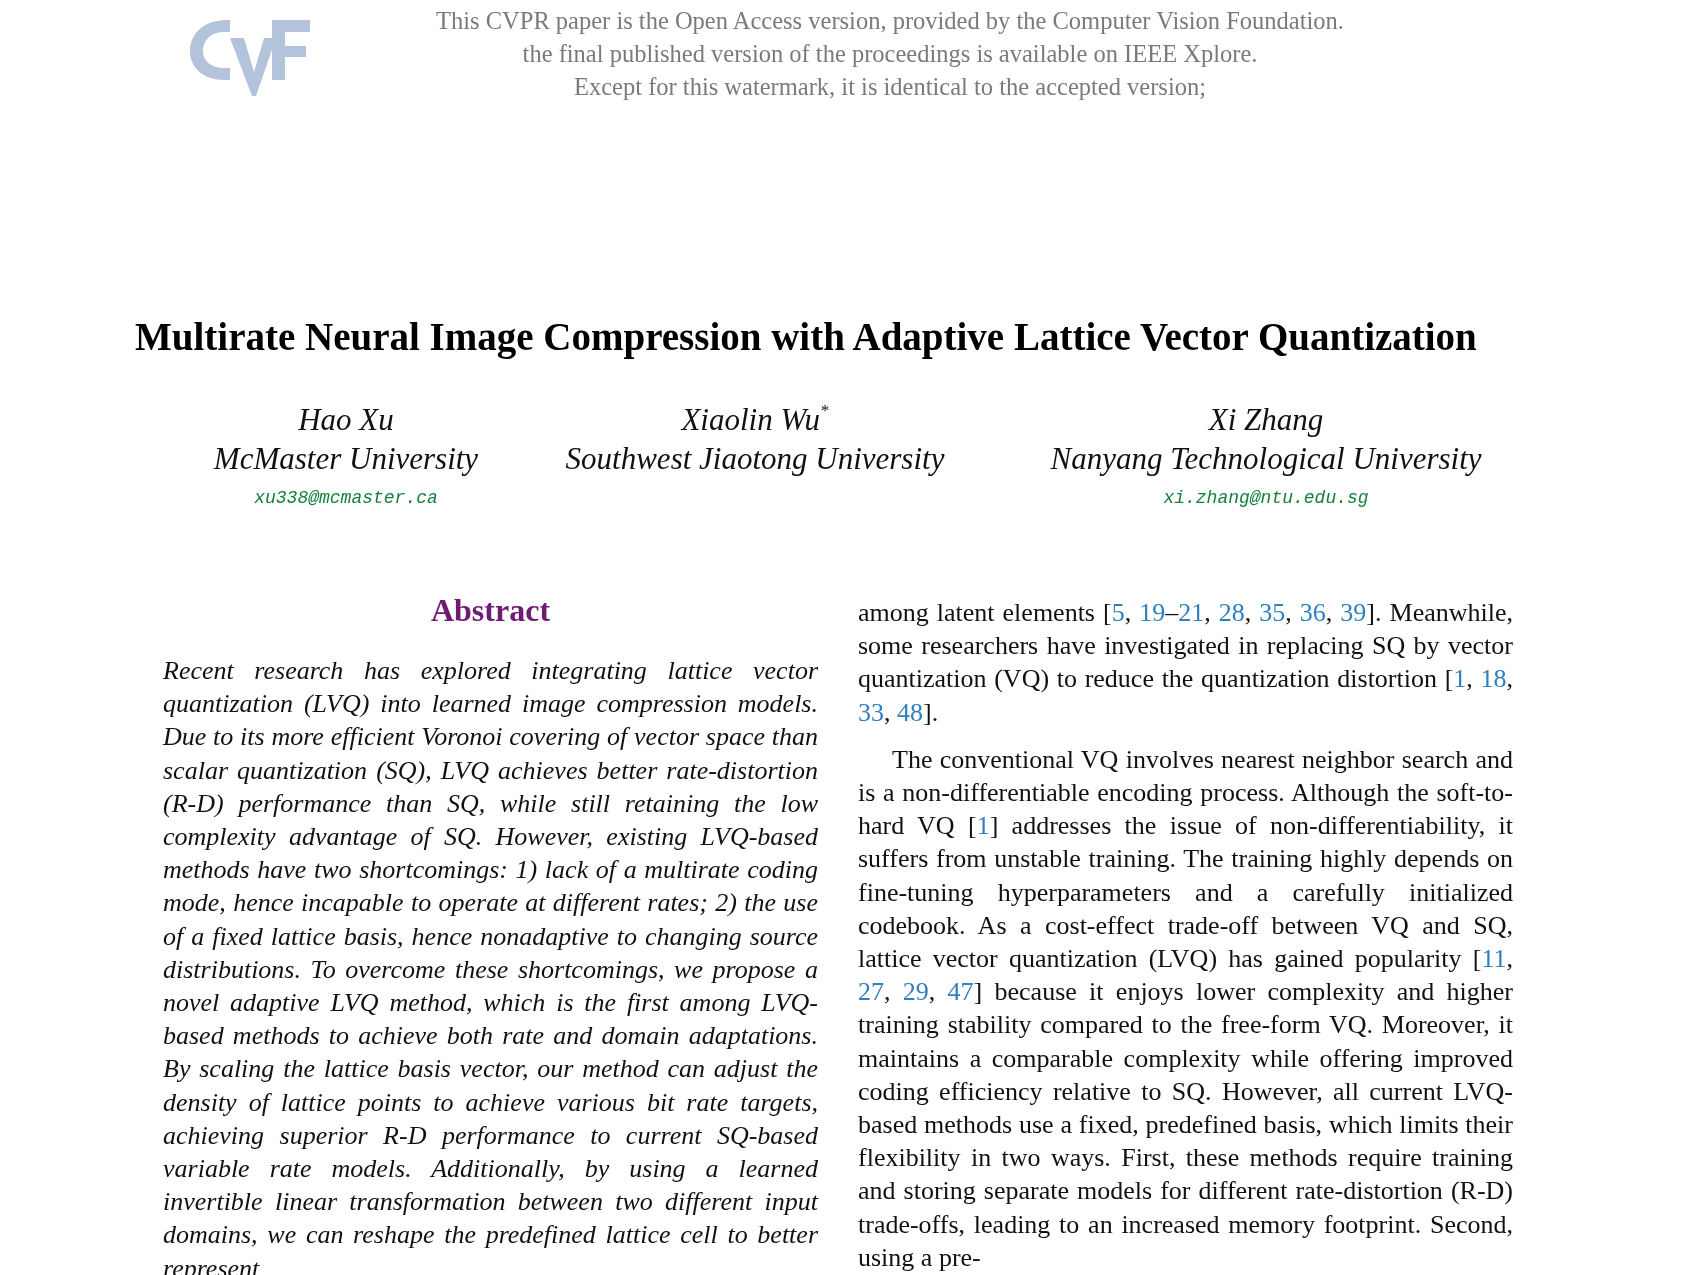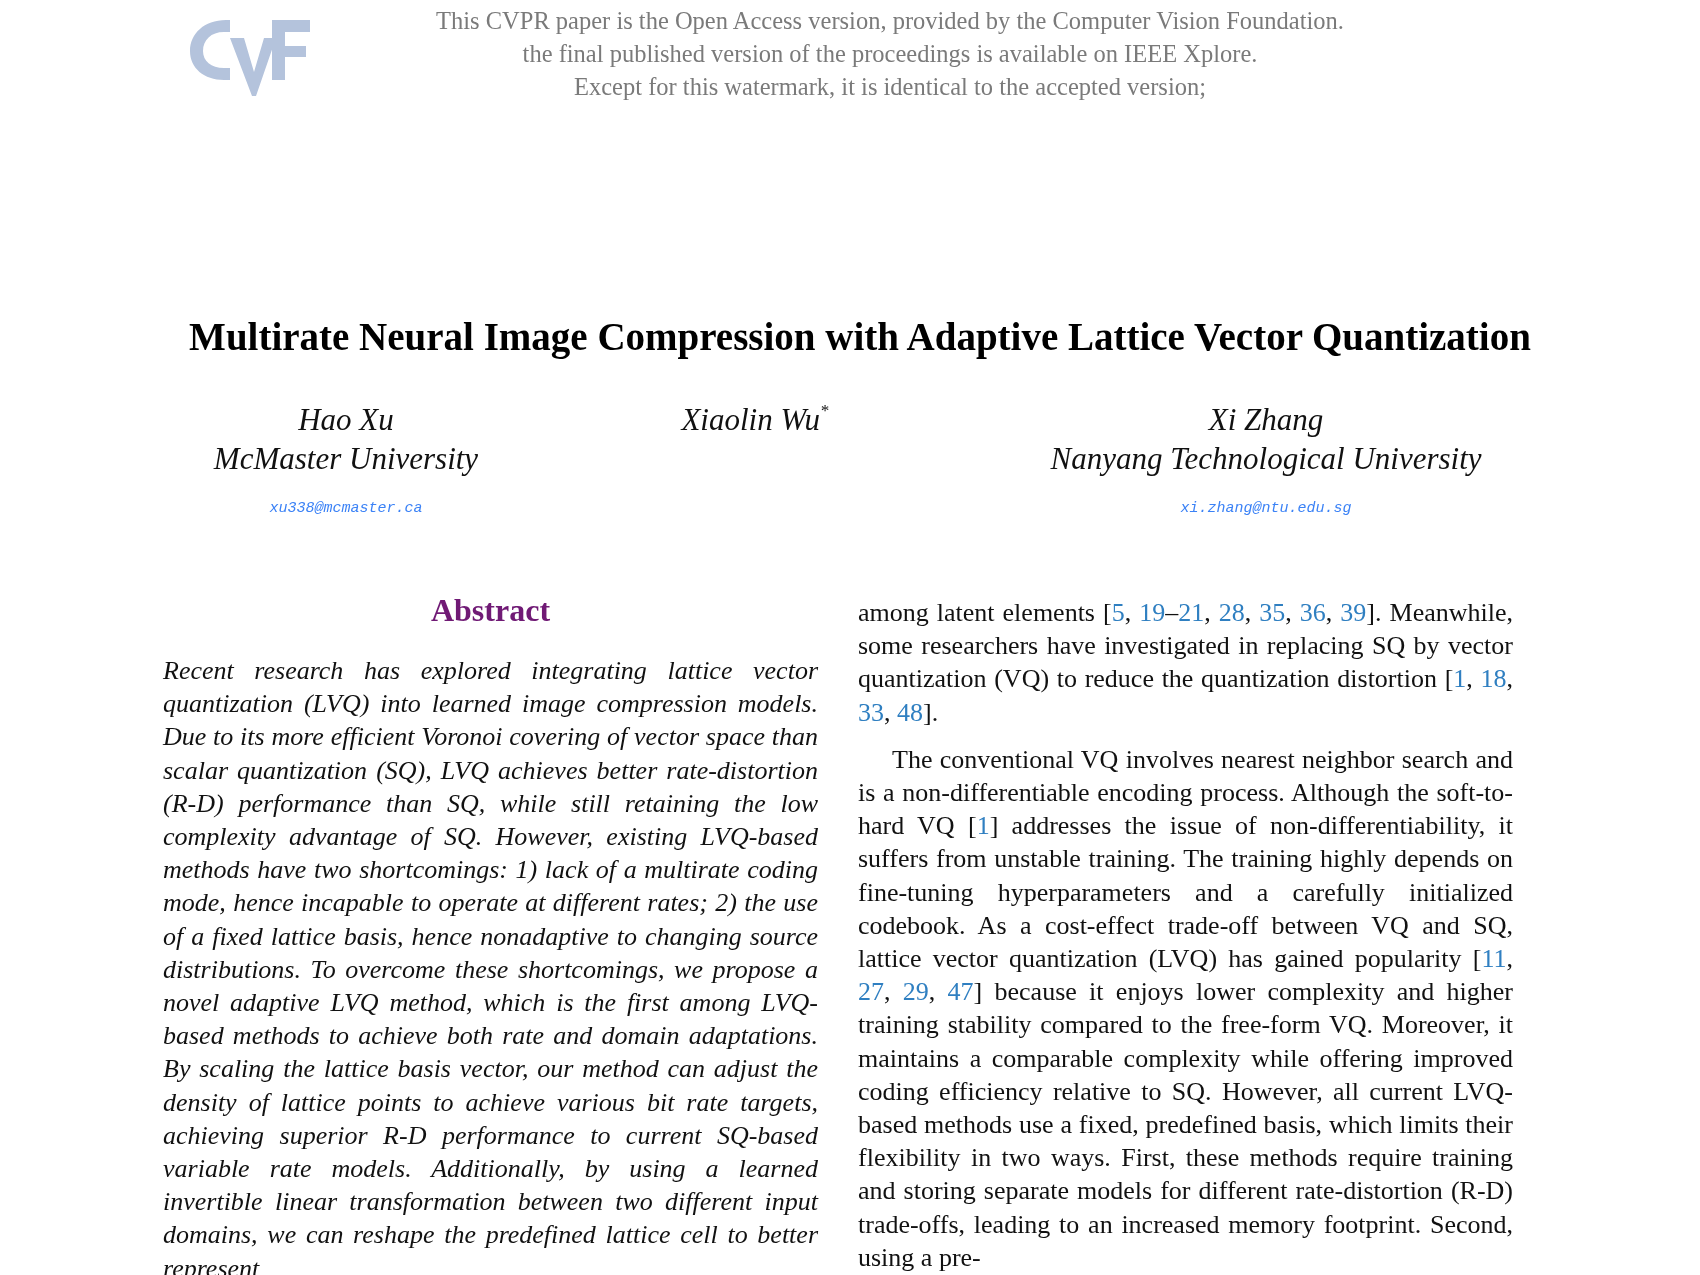--- a/index.html
+++ b/index.html
@@ -6,31 +6,31 @@
   body {
     width: 1700px; height: 1275px; overflow: hidden; position: relative;
     font-family: "Liberation Serif", "DejaVu Serif", serif; color: #111;
   }
   .logo { position: absolute; left: 186px; top: 14px; width: 124px; height: 82px; }
   .watermark {
     position: absolute; left: 330px; top: 4px; width: 1120px;
     text-align: center; color: #7a7a7a; font-size: 24.5px; line-height: 33px;
   }
   .title {
-    position: absolute; left: 160px; top: 288px; width: 1400px;
-    text-align: center; font-weight: bold; font-size: 39px; line-height: 46px;
+    position: absolute; left: 135px; top: 288px; width: 1400px;
+    text-align: left; font-weight: bold; font-size: 39px; line-height: 46px;
     color: #000; letter-spacing: 0;
   }
   .author {
     position: absolute; top: 400px; text-align: center; width: 520px; font-style: italic;
   }
   .author .name, .author .aff { font-size: 31px; line-height: 39px; color: #111; }
   .author .email {
     font-family: "Liberation Mono", "DejaVu Sans Mono", monospace;
-    font-size: 15px; line-height: 30px; margin-top: 16px; color: #3b82f6;
+    font-size: 18px; line-height: 30px; margin-top: 5px; color: #15803d;
   }
   .author sup { font-size: 17px; vertical-align: 14px; line-height: 0; }
   .col-left { position: absolute; left: 163px; top: 590px; width: 655px; }
   .col-right { position: absolute; left: 858px; top: 596px; width: 655px; }
   .abstract-heading {
     text-align: center; font-weight: bold; font-size: 32px; line-height: 40px; margin: 0 0 24px 0; color: #701a75;
   }
   .abstract-body {
     font-style: italic; font-size: 26px; line-height: 33.2px; text-align: justify; margin: 0;
   }
@@ -64,20 +64,21 @@
 <h1 class="title">Multirate Neural Image Compression with Adaptive Lattice Vector Quantization</h1>
 
 <div class="author" style="left:86px;">
   <div class="name"><span>Hao Xu</span></div>
   <div class="aff">McMaster University</div>
   <div class="email">xu338@mcmaster.ca</div>
 </div>
 
 <div class="author" style="left:495px;">
   <div class="name"><span>Xiaolin Wu</span><sup>*</sup></div>
+  <div class="aff">Southwest Jiaotong University</div>
 </div>
 
 <div class="author" style="left:1006px;">
   <div class="name"><span>Xi Zhang</span></div>
   <div class="aff">Nanyang Technological University</div>
   <div class="email">xi.zhang@ntu.edu.sg</div>
 </div>
 
 <div class="col-left">
   <h2 class="abstract-heading">Abstract</h2>

